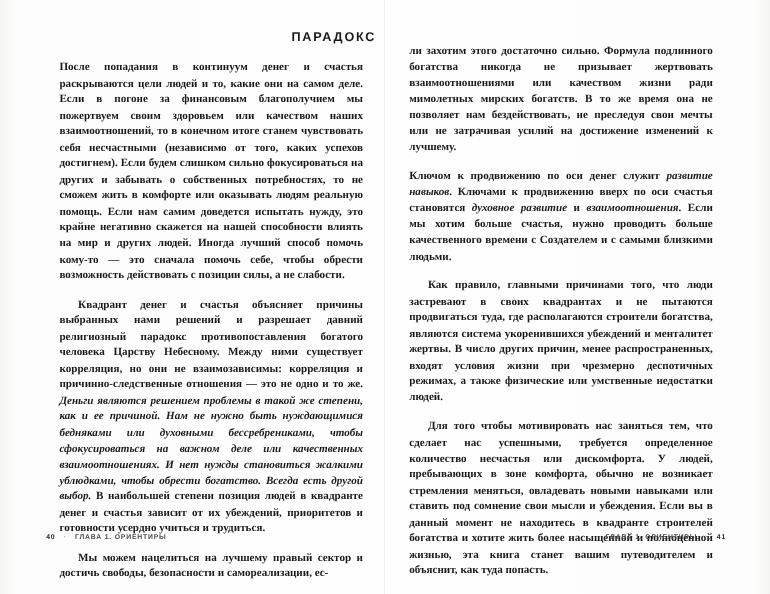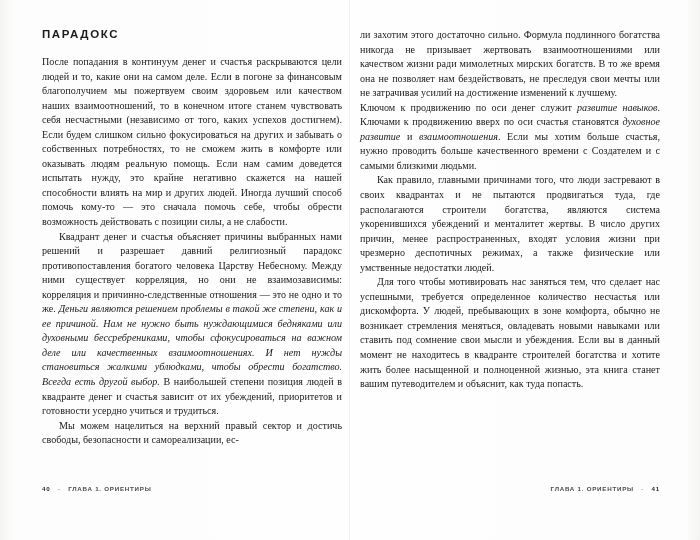--- a/index.html
+++ b/index.html
@@ -48,37 +48,38 @@
     width: 300px;
   }
   .page-right .col {
     width: 300px;
   }
   h2.section-head {
     font-family: "Liberation Sans", sans-serif;
     font-size: 11.5px;
     font-weight: 600;
     letter-spacing: 1.6px;
-    text-align: left;
+    text-align: right;
     color: #1b1b1b;
     margin: 0 0 15px 0;
     padding: 0;
   }
   .spacer-head {
     margin-top: 22px;
   }
   p.body {
     font-size: 10.1px;
     line-height: 14.55px;
     text-align: justify;
     text-justify: inter-word;
     color: #1a1a1a;
-    margin: 0;
+    margin: 12px;
     padding: 0;
     hyphens: auto;
+    font-weight: bold;
     -webkit-hyphens: auto;
   }
   p.body + p.body {
     text-indent: 17px;
   }
   p.body.cont {
     text-indent: 0;
   }
   .ital-block {
     font-style: italic;
@@ -110,21 +111,21 @@
 <body>
 
 <div class="spread">
 
   <div class="page page-left">
     <h2 class="section-head">ПАРАДОКС</h2>
     <div class="col">
       <div id="left-paragraphs">
           <p class="body cont"><span>После попадания в континуум денег и счастья раскрываются цели людей и то, какие они на самом деле. Если в погоне за финансовым благополучием мы пожертвуем своим здоровьем или качеством наших взаимоотношений, то в конечном итоге станем чувствовать себя несчастными (независимо от того, каких успехов достигнем). Если будем слишком сильно фокусироваться на других и забывать о собственных потребностях, то не сможем жить в комфорте или оказывать людям реальную помощь. Если нам самим доведется испытать нужду, это крайне негативно скажется на нашей способности влиять на мир и других людей. Иногда лучший способ помочь кому-то — это сначала помочь себе, чтобы обрести возможность действовать с позиции силы, а не слабости.</span></p>
           <p class="body"><span>Квадрант денег и счастья объясняет причины выбранных нами решений и разрешает давний религиозный парадокс противопоставления богатого человека Царству Небесному. Между ними существует корреляция, но они не взаимозависимы: корреляция и причинно-следственные отношения — это не одно и то же. </span><span class="ital-block">Деньги являются решением проблемы в такой же степени, как и ее причиной. Нам не нужно быть нуждающимися бедняками или духовными бессребрениками, чтобы сфокусироваться на важном деле или качественных взаимоотношениях. И нет нужды становиться жалкими ублюдками, чтобы обрести богатство. Всегда есть другой выбор. </span><span>В наибольшей степени позиция людей в квадранте денег и счастья зависит от их убеждений, приоритетов и готовности усердно учиться и трудиться.</span></p>
-          <p class="body"><span>Мы можем нацелиться на верхний правый сектор и достичь свободы, безопасности и самореализации, ес-</span></p>
+          <p class="body"><span>Мы можем нацелиться на лучшему правый сектор и достичь свободы, безопасности и самореализации, ес-</span></p>
         </div>
     </div>
     <div class="footer footer-left">
       <span class="pnum">40</span>
       <span class="sep">·</span>
       <span>ГЛАВА 1. ОРИЕНТИРЫ</span>
     </div>
   </div>
 
   <div class="gutter"></div>

